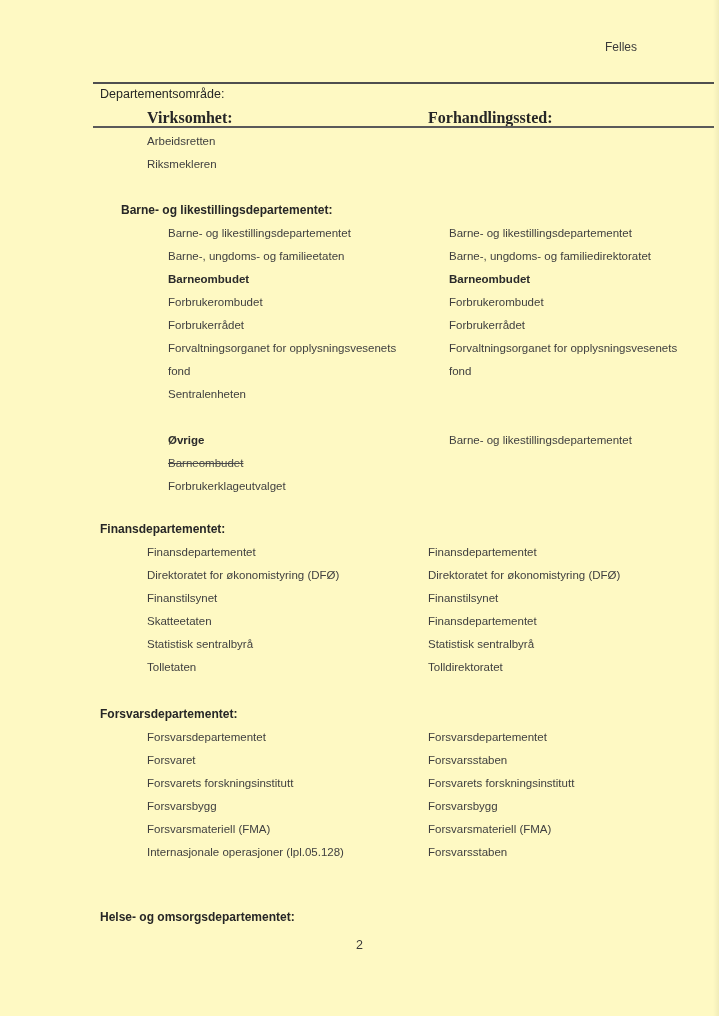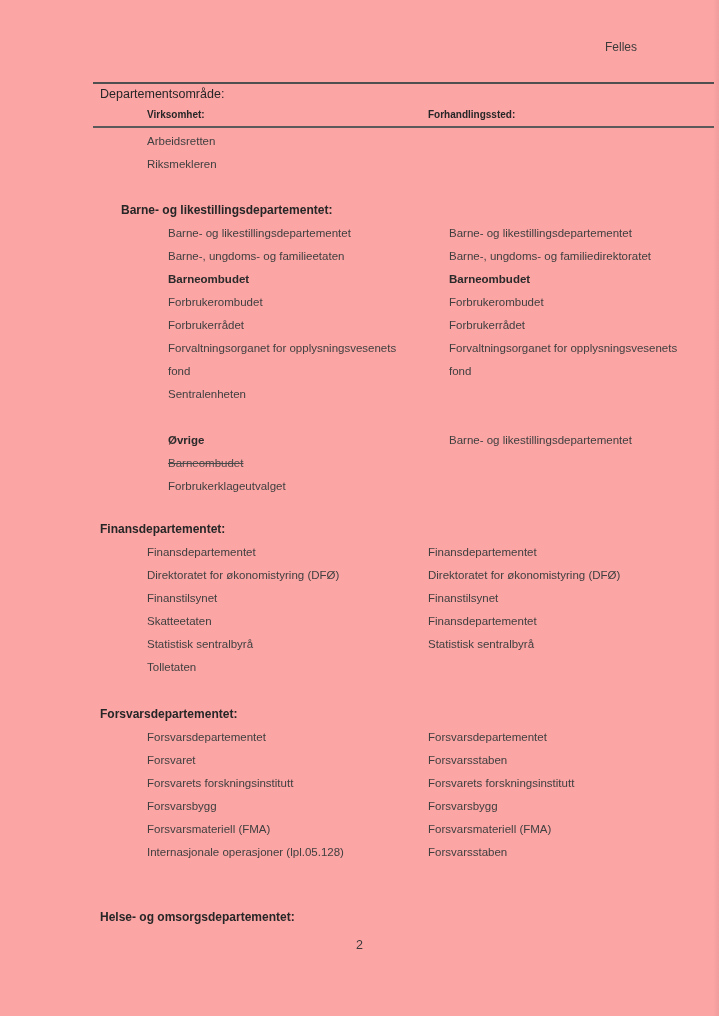--- a/index.html
+++ b/index.html
@@ -2,21 +2,21 @@
 <html><head>
 <meta charset="utf-8">
 <title>Document</title>
 <style>
   html, body { margin: 0; padding: 0; background: #9a9a9a; }
   .page {
     position: relative;
     width: 719px;
     height: 1016px;
     margin: 0 auto;
-    background: #fca5a5;
+    background: #fef9c3;
     font-family: "Liberation Sans", sans-serif;
     color: #3f3f3f;
     overflow: hidden;
   }
   .page::after { 
     content: "";
     position: absolute;
     top: 0; right: 0; width: 6px; height: 100%;
     background: linear-gradient(to right, rgba(0,0,0,0), rgba(0,0,0,0.05));
     pointer-events: none;
@@ -41,23 +41,24 @@
     position: absolute;
     left: 100px;
     top: 87px;
     font-size: 12.5px;
     font-weight: normal;
     color: #262626;
   }
   .col-head {
     position: absolute;
     top: 109px;
-    font-size: 10px;
+    font-size: 16px;
     font-weight: bold;
     color: #262626;
+    font-family: Liberation Serif, serif;
   }
   .col-head-1 { left: 147px; }
   .col-head-2 { left: 428px; }
   .section {
     position: absolute;
     left: 100px;
     width: 619px;
   }
   .section-title {
     font-size: 12px;
@@ -188,20 +189,21 @@
           <div class="row">
             <div class="cell cell-left">Skatteetaten</div>
             <div class="cell cell-right">Finansdepartementet</div>
           </div>
           <div class="row">
             <div class="cell cell-left">Statistisk sentralbyrå</div>
             <div class="cell cell-right">Statistisk sentralbyrå</div>
           </div>
           <div class="row">
             <div class="cell cell-left">Tolletaten</div>
+            <div class="cell cell-right">Tolldirektoratet</div>
           </div>
         </div>
   </div>
 
   <div class="section" style="top: 703px;">
     <div class="section-title">Forsvarsdepartementet:</div>
     <div class="rows">
           <div class="row">
             <div class="cell cell-left">Forsvarsdepartementet</div>
             <div class="cell cell-right">Forsvarsdepartementet</div>

